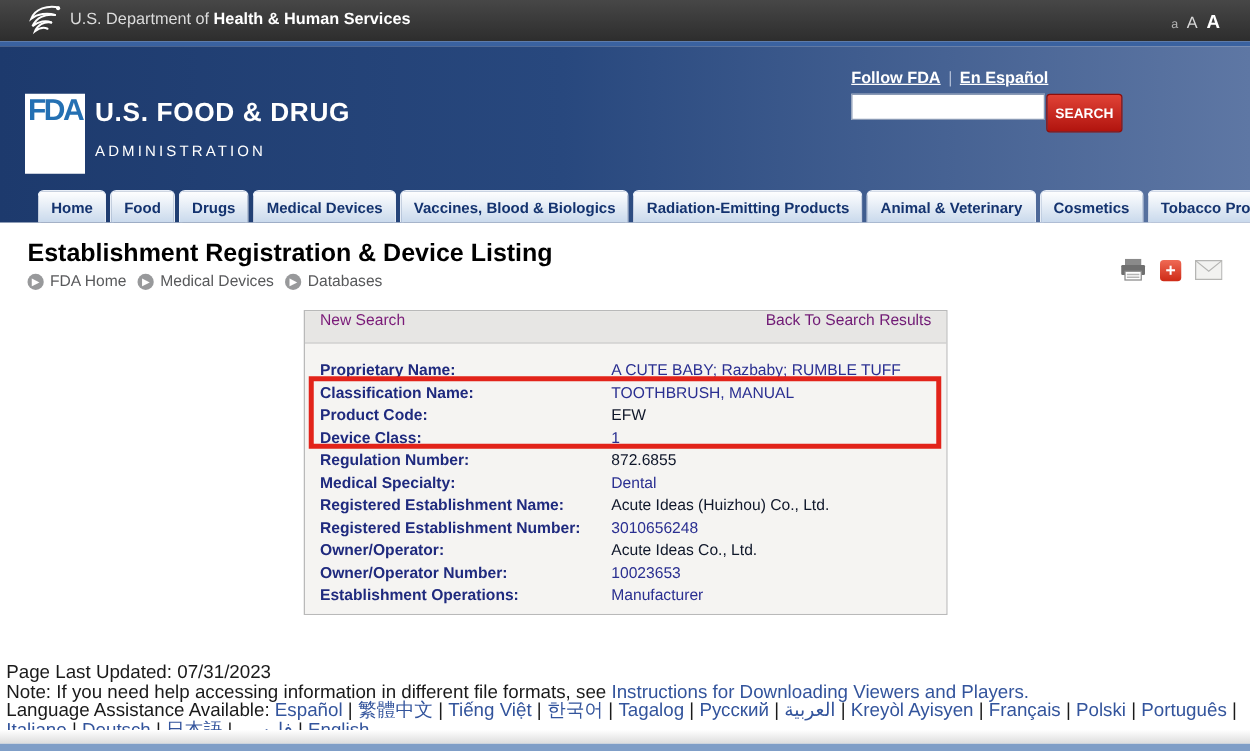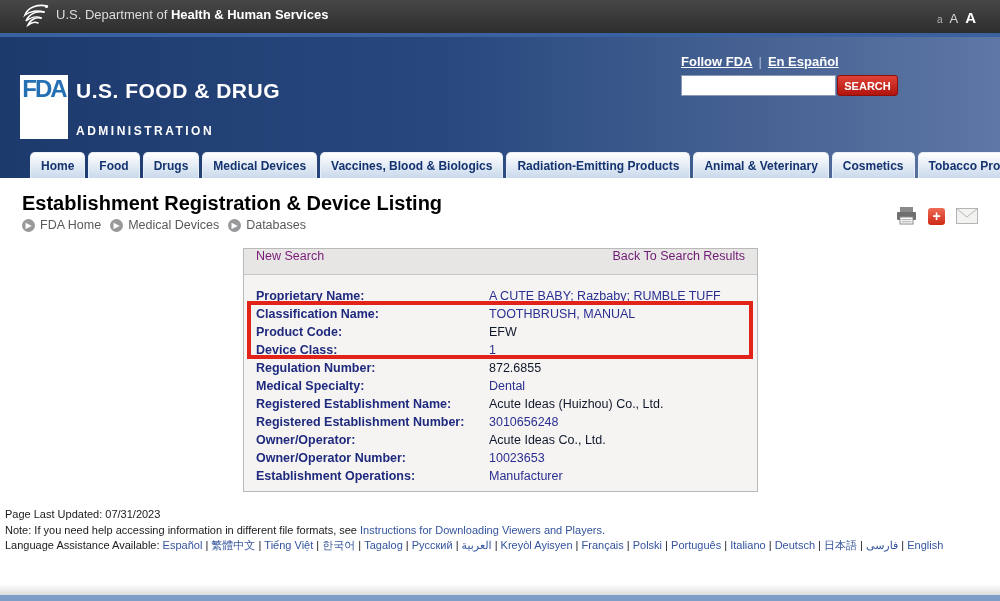--- a/index.html
+++ b/index.html
@@ -20,31 +20,31 @@
 
   
   .masthead { height:141px; background:linear-gradient(90deg,#1d3a6d 0%,#28487e 45%,#5e77a4 100%);
               position:relative; }
   .brand { position:absolute; left:20px; top:38px; display:flex; }
   .fda-box { width:48px; height:64px; background:#fff; display:flex; align-items:flex-start;
              justify-content:center; }
   .fda-box span { color:#2470b3; font-weight:bold; font-size:24px; letter-spacing:-2px; }
   .brand-text { margin-left:8px; color:#fff; padding-top:4px; }
   .brand-text .l1 { font-size:21px; font-weight:bold; letter-spacing:0.5px; }
-  .brand-text .l2 { font-size:12px; font-weight:bold; letter-spacing:2.5px; margin-top:21px; }
+  .brand-text .l2 { font-size:12px; font-weight:normal; letter-spacing:2.5px; margin-top:11px; }
 
   .head-right { position:absolute; right:102px; top:17px; width:217px; }
   .follow-row { text-align:center; margin-right:62px; font-size:13px; font-weight:bold;
                 color:#fff; margin-bottom:6px; white-space:nowrap; }
   .follow-row a { color:#fff; text-decoration:underline; cursor:pointer; }
   .follow-row .sep { color:#aebbd4; margin:0 6px; font-weight:normal; }
   .search-row { display:flex; }
   .search-row input { width:155px; height:21px; border:1px solid #8a9ab5; font-size:12px;
                       padding:0 4px; }
-  .search-btn { width:62px; height:21px; margin-left:1px; background:linear-gradient(#e04236,#b1140e);
+  .search-btn { width:62px; height:31px; margin-left:1px; background:linear-gradient(#e04236,#b1140e);
                 color:#fff; font-weight:bold; font-size:11px; border:1px solid #8e0e0a;
                 border-radius:3px; cursor:pointer; font-family:inherit; }
 
   .tabs { position:absolute; bottom:0; left:30px; display:flex; gap:3px; }
   .tab { background:linear-gradient(#ffffff,#c9d9ec); color:#14336f; font-size:12px;
          font-weight:bold; padding:6px 10px 5px; border:1px solid #e8eef7; border-bottom:none;
          border-radius:5px 5px 0 0; white-space:nowrap; cursor:pointer; }
 
   
   .page-title { margin:14px 0 3px 22px; font-size:20px; font-weight:bold; color:#000000; }
@@ -68,21 +68,21 @@
   .back-link { color:#701a75; cursor:pointer; }
   .panel-body { background:#f5f4f2; padding:12px 0 7px; position:relative; height:216px; }
   .row { display:flex; padding-left:12px; height:18px; line-height:18px; font-size:12.5px; }
   .row .lbl { width:233px; font-weight:bold; color:#1f2a7e; flex-shrink:0; }
   .row .val { color:#2a2f91; }
   .row .val.link { color:#0f172a; cursor:pointer; }
   .hl-box { position:absolute; left:3px; top:26px; width:506px; height:58px;
             border:4px solid #e2231a; pointer-events:none; }
 
   
-  .footer { margin:15px 0 0 5px; font-size:11px; color:#1a1a1a; line-height:15.5px;
+  .footer { margin:38px 0 0 5px; font-size:15px; color:#1a1a1a; line-height:15.5px;
             width:985px; }
   .footer a, .flink { color:#33549c; cursor:pointer; text-decoration:none; }
   .lang-sep { color:#1a1a1a; }
   .bottom-fade { position:absolute; left:0; bottom:6px; width:1000px; height:11px;
                  background:linear-gradient(#ffffff,#dcdcdc); }
   .bottom-bar { position:absolute; left:0; bottom:0; width:1000px; height:6px; background:#7f9ec7; }
 </style>
 </head>
 <body>
 

